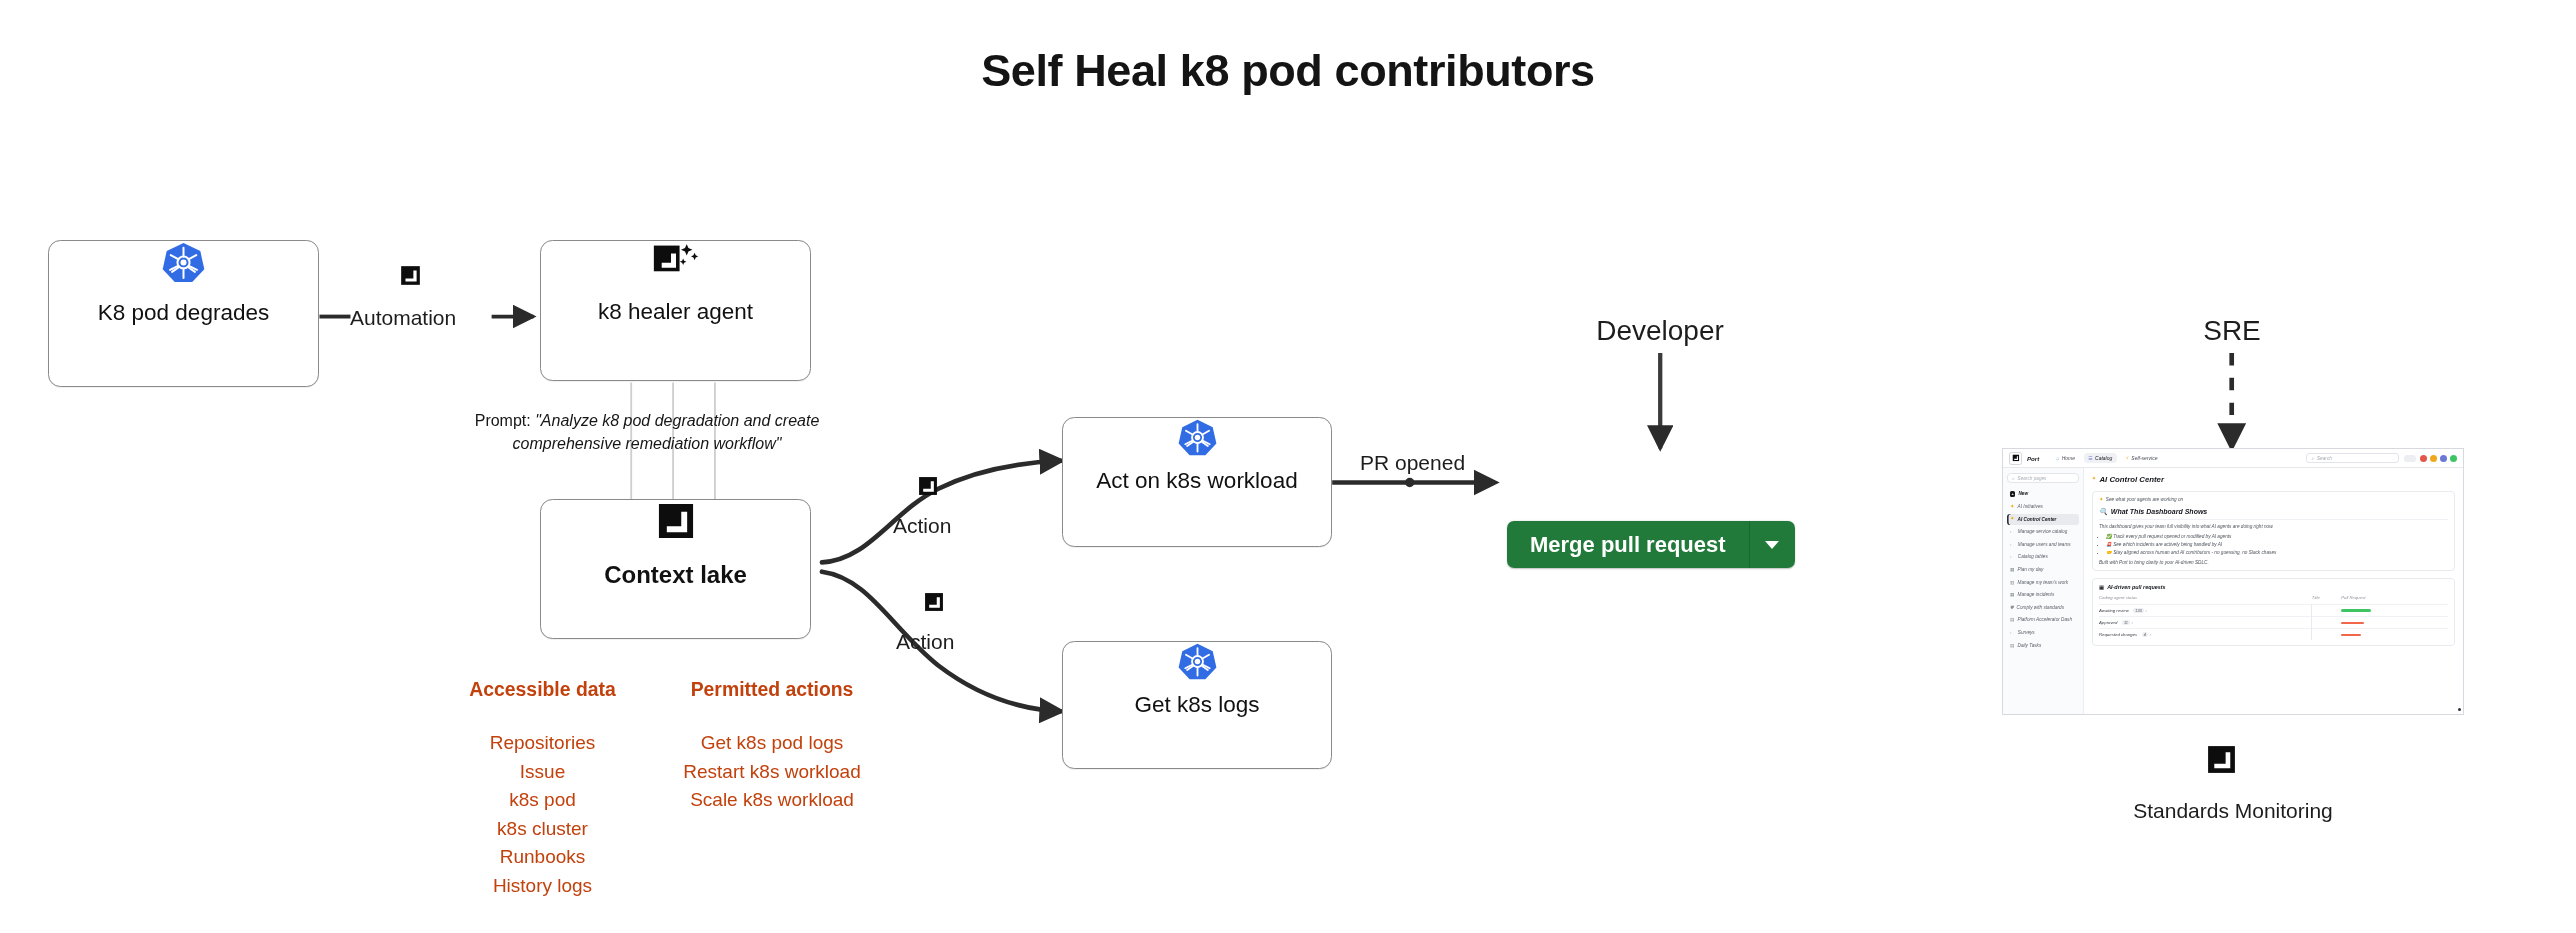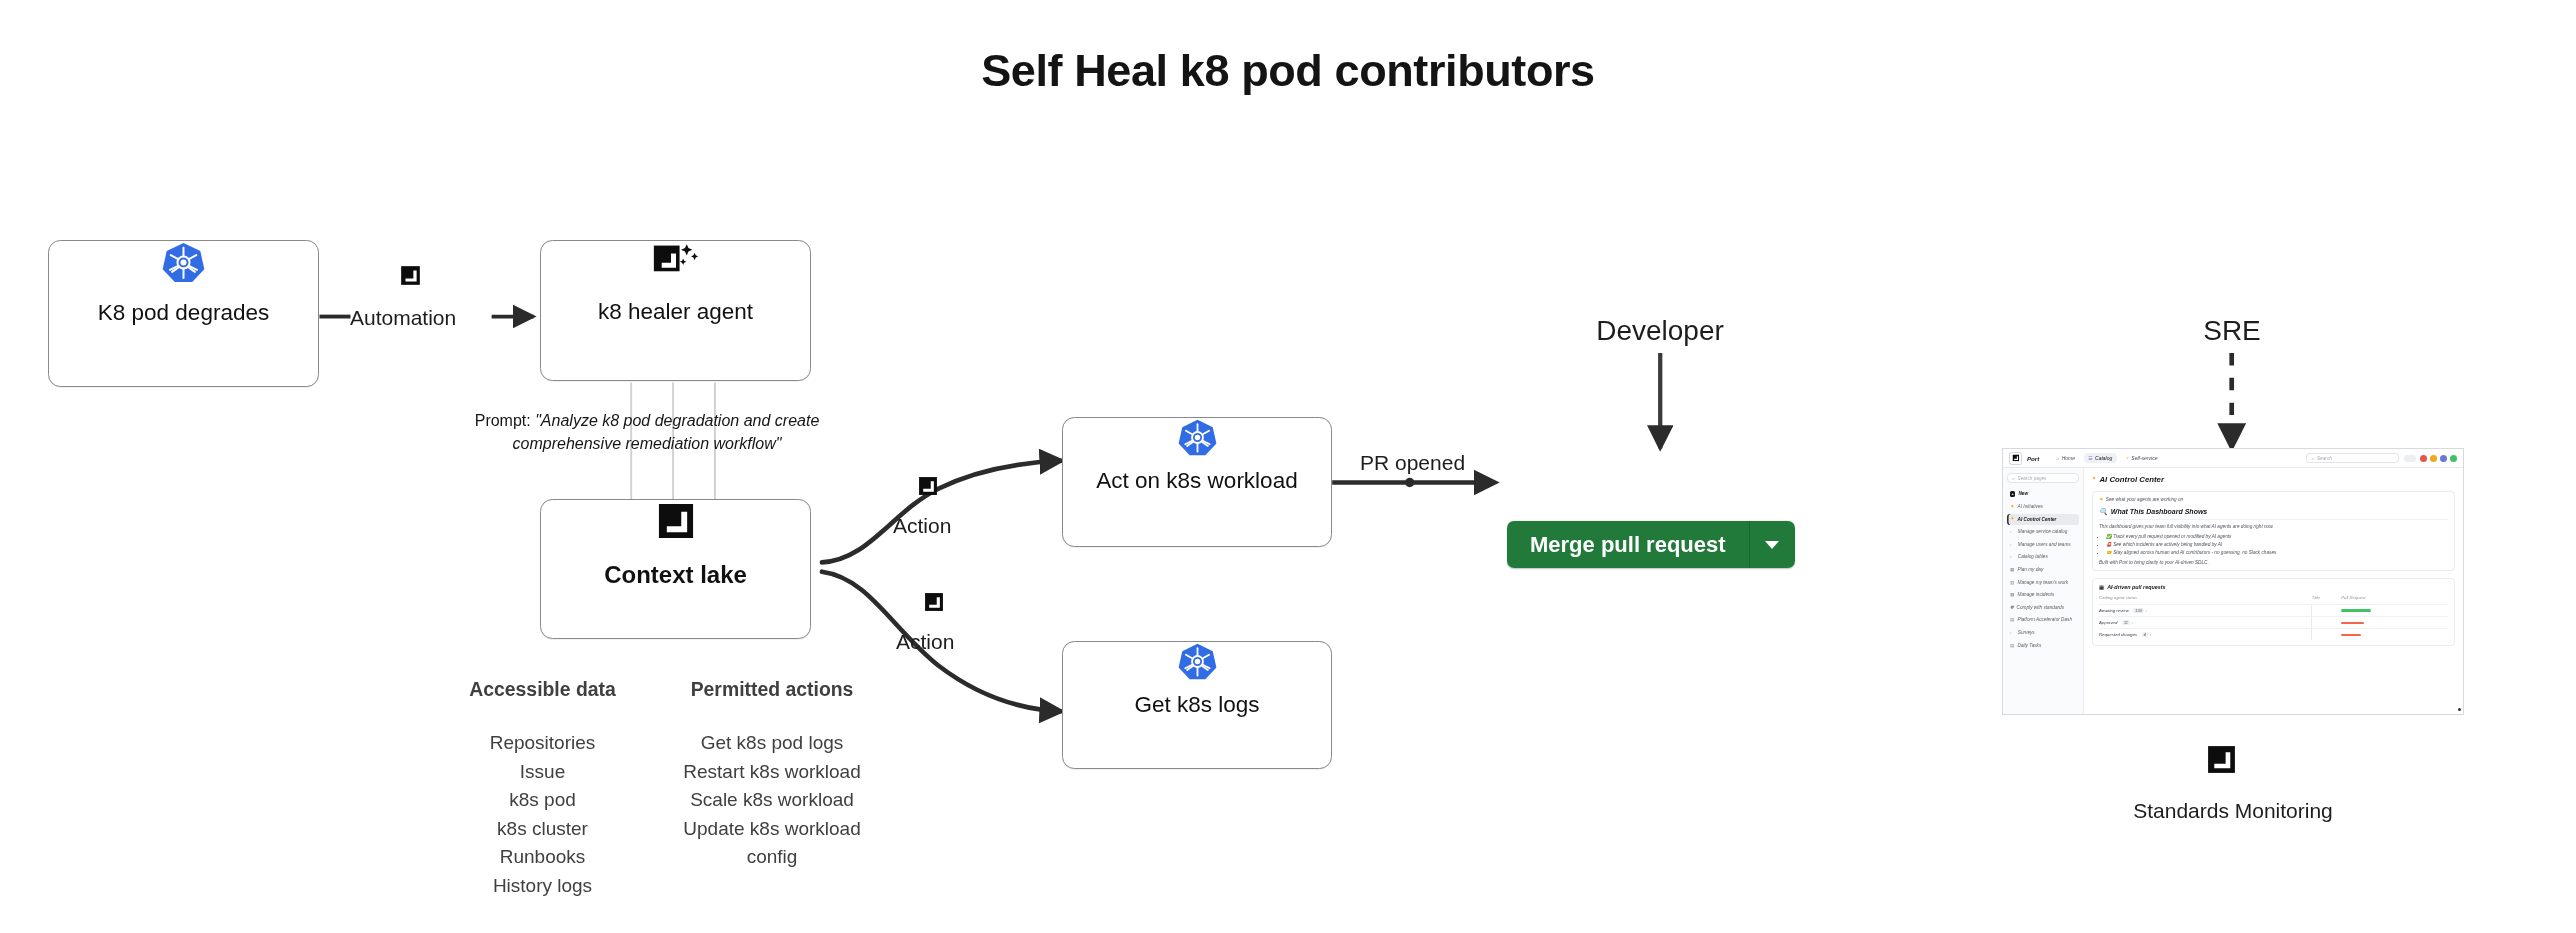--- a/index.html
+++ b/index.html
@@ -38,21 +38,21 @@
   }
 
   
   #prompt-caption{
     position:absolute;left:465px;top:409px;width:364px;text-align:center;
     font-size:16px;line-height:1.45;color:#161616;
   }
   #prompt-caption .ital{font-style:italic;}
 
   
-  .listcol{position:absolute;text-align:center;font-size:19px;line-height:1.5;color:#404040;}
+  .listcol{position:absolute;text-align:center;font-size:19px;line-height:1.5;color:#c2410c;}
   .listcol .lhead{font-weight:bold;font-size:19.4px;margin-bottom:25px;display:block;}
   .listcol .litem{display:block;}
 
   
   .person-label{position:absolute;font-size:28px;color:#1d1d1d;text-align:center;}
 
   
   #merge-button-group{
     position:absolute;left:1507px;top:485px;height:47px;display:flex;
     border-radius:7px;overflow:hidden;
@@ -255,21 +255,20 @@
   <span class="litem">k8s cluster</span>
   <span class="litem">Runbooks</span>
   <span class="litem">History logs</span>
 </div>
 
 <div class="listcol" id="permitted-actions" style="left:675px;top:675px;width:194px;">
   <span class="lhead">Permitted actions</span>
   <span class="litem">Get k8s pod logs</span>
   <span class="litem">Restart k8s workload</span>
   <span class="litem">Scale k8s workload</span>
-  <span class="litem">Update k8s workload config</span>
 </div>
 
 <span class="abs" style="left:917px;top:475px;">
   <svg width="22" height="22" viewBox="0 0 32 32">
     <path d="M3 3 H29 V29 H3 Z" fill="#0d0d0d"></path>
     <path d="M6.5 6.5 L20 20 V9 H24.5 V24.5 H9 V20 H20" fill="#ffffff"></path>
     <path d="M6.5 6.5 H18 L6.5 18 Z" fill="#0d0d0d"></path>
   </svg>
 </span>
 <span class="edge-label" style="left:893px;top:514px;">Action</span>

